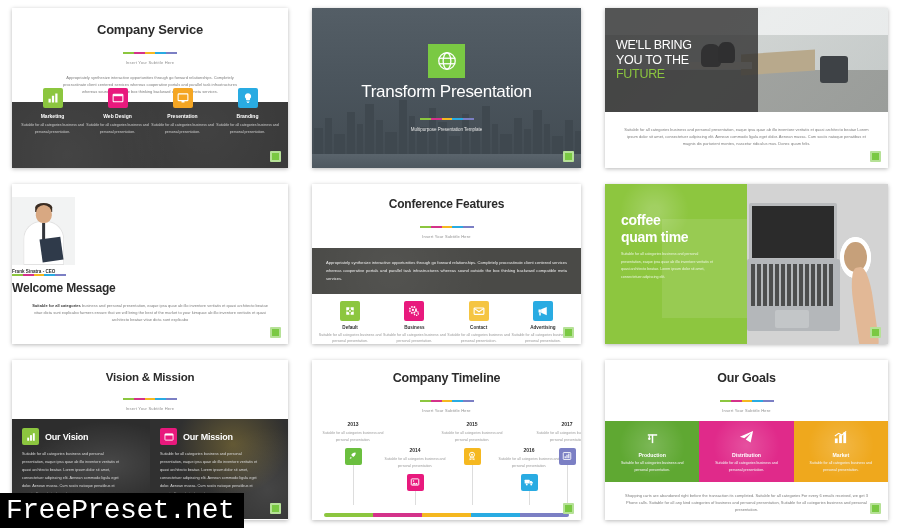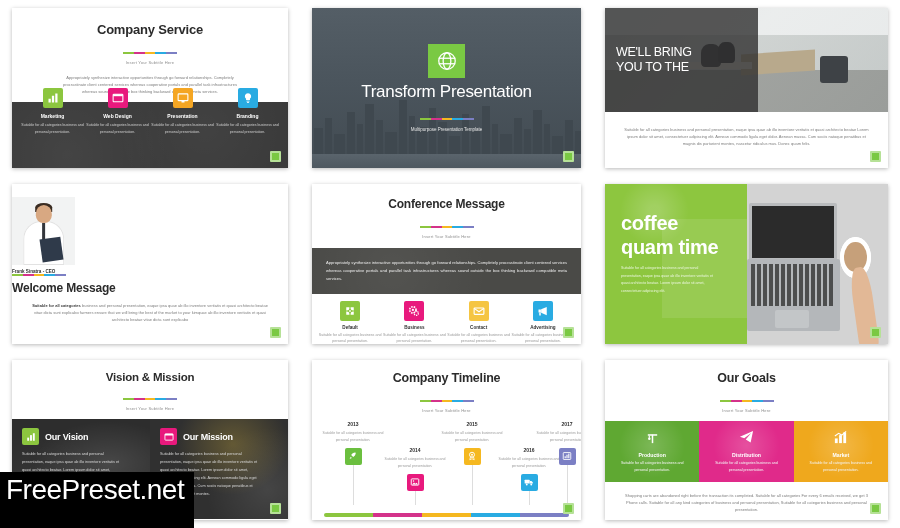--- a/index.html
+++ b/index.html
@@ -141,21 +141,21 @@
   .s5-name { font-size: 4.6px; font-weight: bold; color: #333; margin-top: 4px; }
   .s5-sub { font-size: 3.6px; color: #999; line-height: 1.8; margin-top: 2px; }
 
   
   .s6 { display: flex; }
   .s6-left { width: 50%; background: #8dc63f; position: relative; overflow: hidden; padding: 28px 0 0 16px; }
   .s6-left .leafy { position: absolute; left: 6%; top: -6%; width: 58%; height: 46%;
       background: radial-gradient(circle, rgba(255,255,255,0.18) 10%, transparent 62%); }
   .s6-left .card { position: absolute; left: 40%; top: 22%; width: 68%; height: 62%;
       background: rgba(255,255,255,0.10); }
-  .s6-h { font-size: 20px; font-weight: bold; color: #ffffff; line-height: 1.18; position: relative; letter-spacing: -0.3px; }
+  .s6-h { font-size: 14px; font-weight: bold; color: #ffffff; line-height: 1.18; position: relative; letter-spacing: -0.3px; }
   .s6-p { font-size: 3.6px; line-height: 2.1; color: #eaf6dc; margin-top: 6px; width: 74%; position: relative; }
   .s6-right { width: 50%; background: #d3d3d3; position: relative; overflow: hidden; }
   .s6-right .lap-screen { position: absolute; left: 2%; top: 12%; width: 62%; height: 36%;
       background: #2b2b2b; border-radius: 2px; border: 3px solid #b9bbbd; }
   .s6-right .lap-base { position: absolute; left: 0%; top: 47%; width: 66%; height: 45%;
       background: #b4b7ba; border-radius: 2px; }
   .s6-right .keys { position: absolute; left: 3%; top: 50%; width: 58%; height: 26%;
       background: repeating-linear-gradient(90deg,#3c3c3c 0 4px,#b4b7ba 4px 6px),
                   repeating-linear-gradient(0deg,#3c3c3c 0 4px,#b4b7ba 4px 6px);
       opacity: .85; }
@@ -213,23 +213,23 @@
   .s9-ico svg { width: 15px; height: 15px; fill: #fff; position: relative; }
   .s9-name { font-size: 5.2px; font-weight: bold; color: #fff; margin-top: 3px; position: relative; }
   .s9-sub { font-size: 3.6px; color: #f4f4f4; line-height: 1.9; margin-top: 2px;
       text-align: center; width: 76%; position: relative; }
   .s9-text { padding: 10px 18px 0; }
 
   
   .watermark {
     position: absolute; left: 0; bottom: 0;
     background: #000000; color: #ffffff;
-    font-family: Liberation Sans, sans-serif;
+    font-family: Liberation Mono, monospace;
     font-size: 28px; line-height: 1;
-    padding: 4px 10px 24px 6px;
+    padding: 4px 10px 3px 6px;
     letter-spacing: -0.5px;
   }
 </style>
 </head>
 <body>
 
 <div class="grid">
 
   <div class="cell">
     <div class="slide">
@@ -356,20 +356,21 @@
         <div class="room"></div>
         <div class="desk1"></div>
         <div class="desk2"></div>
         <div class="chair"></div>
         <div class="person"></div>
         <div class="person2"></div>
         <div class="s3-overlay">
           <div class="s3-h">
             <div>WE'LL BRING</div>
             <div>YOU TO THE</div>
+            <div class="green">FUTURE</div>
           </div>
         </div>
       </div>
       <div class="body-text s3-text">Suitable for all categories business and personal presentation, eaque ipsa quae ab illo inventore veritatis et quasi architecto beatae Lorem ipsum dolor sit amet, consectetuer adipiscing elit. Aenean commodo ligula eget dolor. Aenean massa. Cum sociis natoque penatibus et magnis dis parturient montes, nascetur ridiculus mus. Donec quam felis.</div>
       <div class="badge"></div>
     </div>
   </div>
 
   <div class="cell">
     <div class="slide s4">
@@ -388,21 +389,21 @@
         <b>Suitable for all categories</b>
         <span>business and personal presentation, eaque ipsa quae ab illo inventore veritatis et quasi architecto beatae vitae dicta sunt explicabo farmers ensure that we will bring the best of the market to your kimquae ab illo inventore veritatis et quasi architecto beatae vitae dicta sunt explicabo</span>
       </div>
       <div class="badge"></div>
     </div>
   </div>
 
   <div class="cell">
     <div class="slide">
       <div class="s5-top">
-        <div class="title s5-title">Conference Message</div>
+        <div class="title s5-title">Conference Features</div>
         <div class="subwrap">
           <span class="colorbar"></span>
           <div class="subtitle">Insert Your Subtitle Here</div>
         </div>
       </div>
       <div class="s5-dark">
         <p>Appropriately synthesize interactive opportunities through go forward relationships. Completely procrastinate client centered services whereas cooperative portals and parallel task infrastructures whereas sound outside the box thinking backward compatible meta services.</p>
       </div>
       <div class="s5-cols">
 

